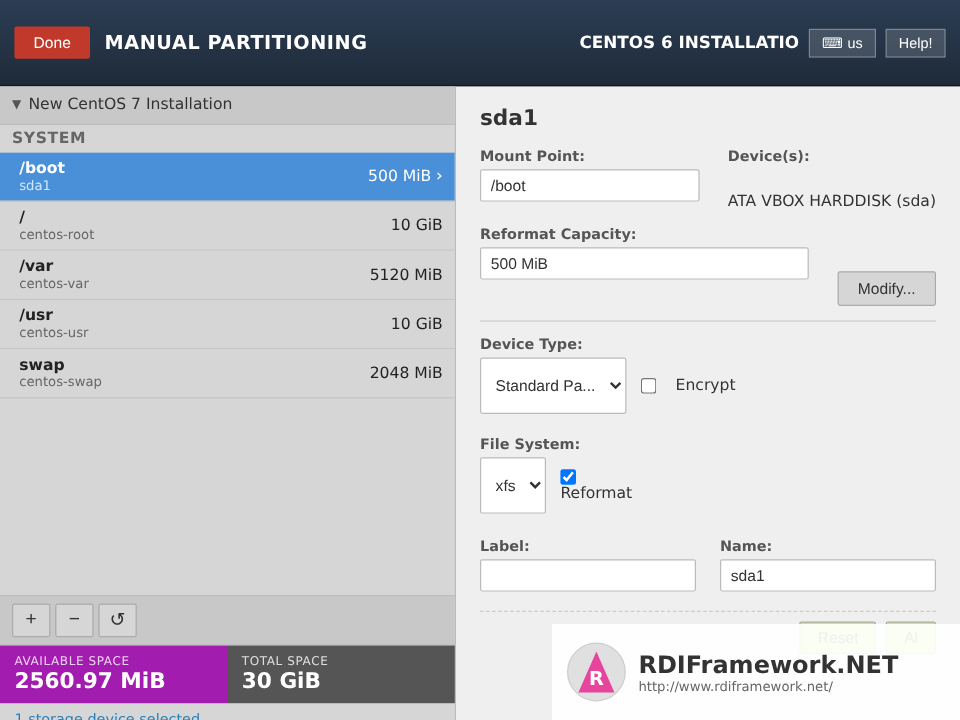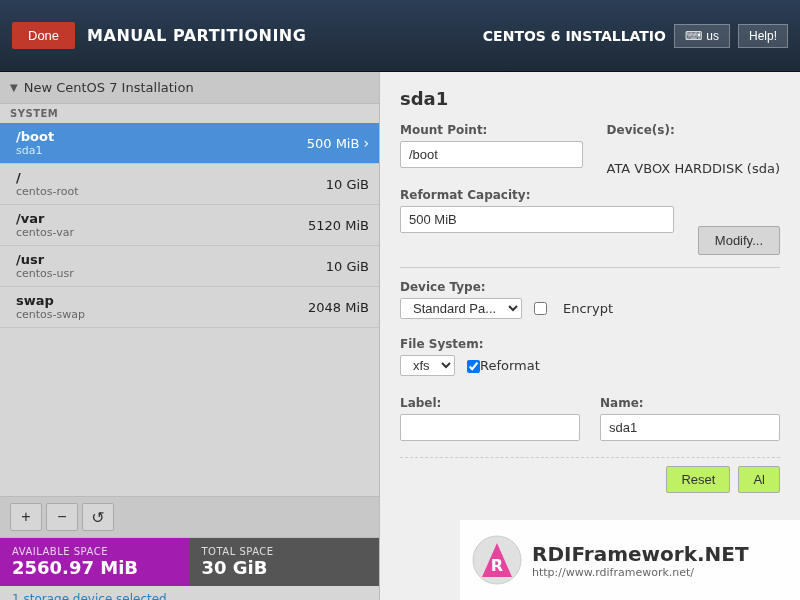--- a/index.html
+++ b/index.html
@@ -85,21 +85,21 @@
       gap: 6px;
       padding: 8px 10px;
       background: #c8c8c8;
       border-bottom: 1px solid #bbb;
       color: #333;
       font-size: 13px;
     }
     .triangle-icon { color: #555; font-size: 10px; }
     .system-label {
       padding: 4px 10px;
-      font-size: 10px;
+      font-size: 13px;
       color: #666;
       font-weight: bold;
       letter-spacing: 0.5px;
     }
 
     .partition-list { flex: 1; overflow-y: auto; }
     .partition-item {
       padding: 6px 10px 6px 16px;
       border-bottom: 1px solid #c5c5c5;
       cursor: pointer;
@@ -217,21 +217,21 @@
 
     .device-type-row {
       display: flex;
       align-items: center;
       gap: 12px;
       margin-bottom: 10px;
     }
     .select-input {
       background: #fff;
       border: 1px solid #bbb;
-      padding: 1px 8px;
+      padding: 14px 8px;
       font-size: 13px;
       color: #333;
       border-radius: 2px;
       cursor: pointer;
     }
     .checkbox-group {
       display: flex;
       align-items: center;
       gap: 16px;
     }
@@ -239,22 +239,23 @@
     .checkbox-label { font-size: 13px; color: #333; }
 
     .filesystem-row {
       display: flex;
       align-items: center;
       gap: 12px;
       margin-bottom: 10px;
     }
     .checked-checkbox {
       display: flex;
-      align-items: flex-end;
+      align-items: flex-start;
       gap: 0;
+      flex-direction: column;
     }
 
     .label-name-row {
       display: flex;
       gap: 20px;
       margin-top: 10px;
     }
     .label-name-row .form-group { flex: 1; }
 
     .bottom-actions {

